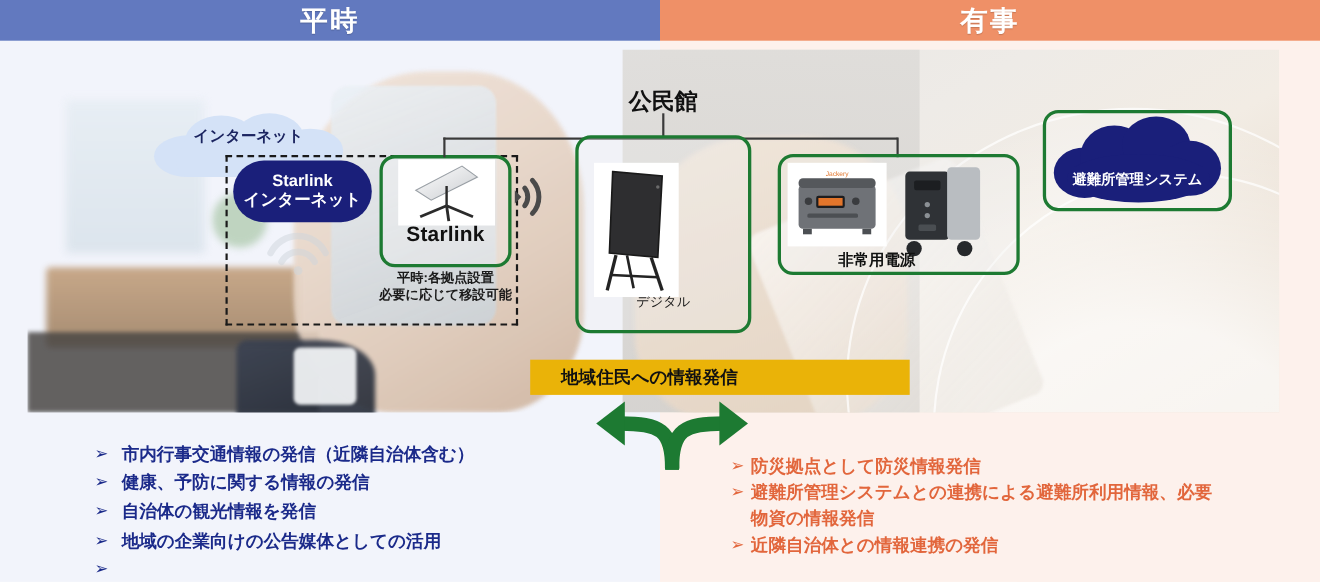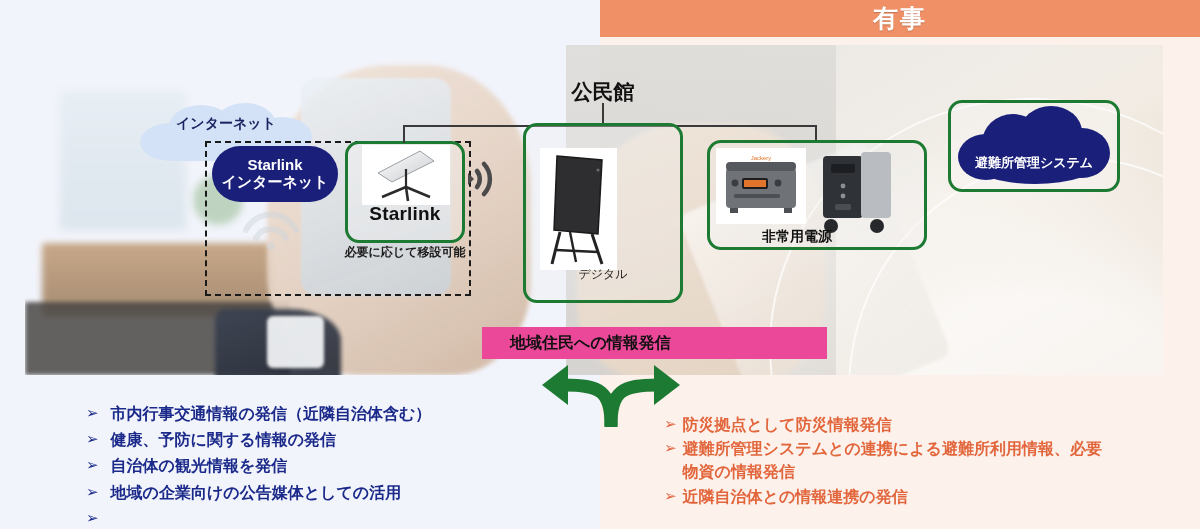--- a/index.html
+++ b/index.html
@@ -135,21 +135,21 @@
   .conn-h{left:403px;top:125px;width:413px;height:1.5px;}
   .conn-stem{left:602px;top:103px;width:1.5px;height:23px;}
   .conn-l{left:403px;top:125px;width:1.5px;height:18px;}
   .conn-r{left:815px;top:125px;width:1.5px;height:18px;}
 
   
   .wifi{position:absolute;left:466px;top:156px;width:40px;height:46px;}
 
   
   .banner{position:absolute;left:482px;top:327px;width:345px;height:32px;
-    background:#ec4899;display:flex;align-items:center;}
+    background:#eab308;display:flex;align-items:center;}
   .banner span{color:#111;font-size:16px;font-weight:bold;margin-left:28px;}
 
   
   .split-arrow{position:absolute;left:516px;top:357px;width:190px;height:70px;}
 
   
   .list-left{position:absolute;left:86px;top:402px;width:470px;}
   .list-right{position:absolute;left:664px;top:413px;width:500px;}
   .bullet{display:flex;align-items:flex-start;margin-bottom:3px;}
   .bullet .mk{flex:0 0 auto;font-size:15px;font-weight:bold;line-height:1.45;}
@@ -161,20 +161,23 @@
   .list-right .bullet{margin-bottom:1px;}
 </style>
 </head>
 <body>
 
 <div id="stage">
 
   <div class="bg-left"></div>
   <div class="bg-right"></div>
 
+  <div class="hdr hdr-left">
+    <span>平時</span>
+  </div>
   <div class="hdr hdr-right">
     <span>有事</span>
   </div>
 
   <div class="photo">
     <div class="photo-l">
       <div class="photo-l-win"></div>
       <div class="photo-l-plant"></div>
       <div class="photo-l-table"></div>
       <div class="photo-l-dark"></div>
@@ -227,20 +230,21 @@
       </defs>
       <path d="M16 28 L58 6 L72 16 L30 37 Z" fill="url(#dg)" stroke="#9aa0a6" stroke-width="1"></path>
       <path d="M44 24 L44 42" stroke="#2b2b2b" stroke-width="2.2"></path>
       <path d="M44 42 L20 52" stroke="#2b2b2b" stroke-width="2.6"></path>
       <path d="M44 42 L68 52" stroke="#2b2b2b" stroke-width="2.6"></path>
       <path d="M44 42 L46 56" stroke="#2b2b2b" stroke-width="2.6"></path>
     </svg>
   </div>
   <div class="lbl-starlink">Starlink</div>
   <div class="cap-starlink">
+    <div>平時:各拠点設置</div>
     <div>必要に応じて移設可能</div>
   </div>
 
   <svg class="wifi" viewBox="0 0 40 46">
     <g fill="none" stroke="#4a4a4a" stroke-width="4.5" stroke-linecap="round">
       <path d="M18 8 A22 22 0 0 1 18 38"></path>
       <path d="M11 15 A13 13 0 0 1 11 31"></path>
     </g>
     <path d="M2 17 L8 23 L2 29 Z" fill="#4a4a4a"></path>
   </svg>

